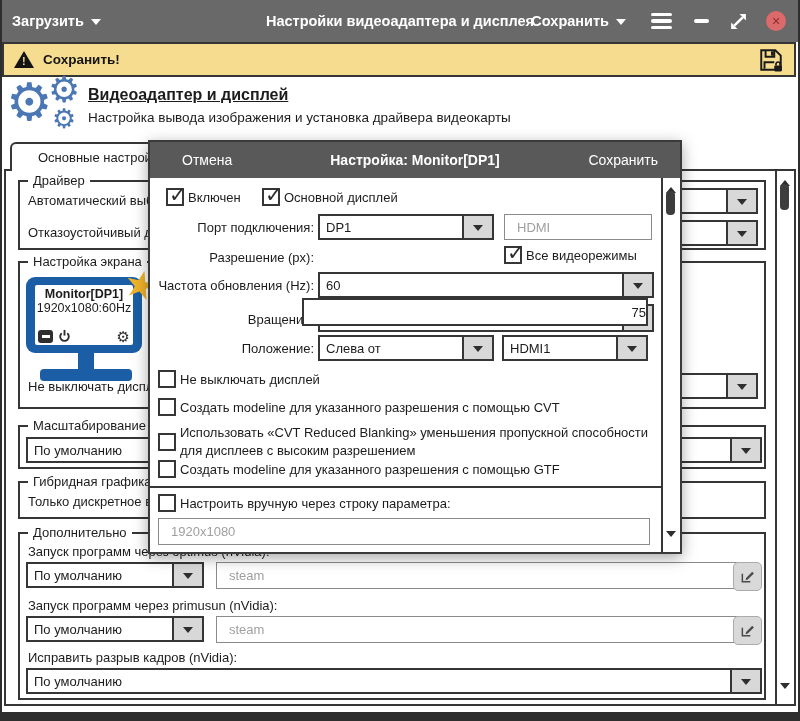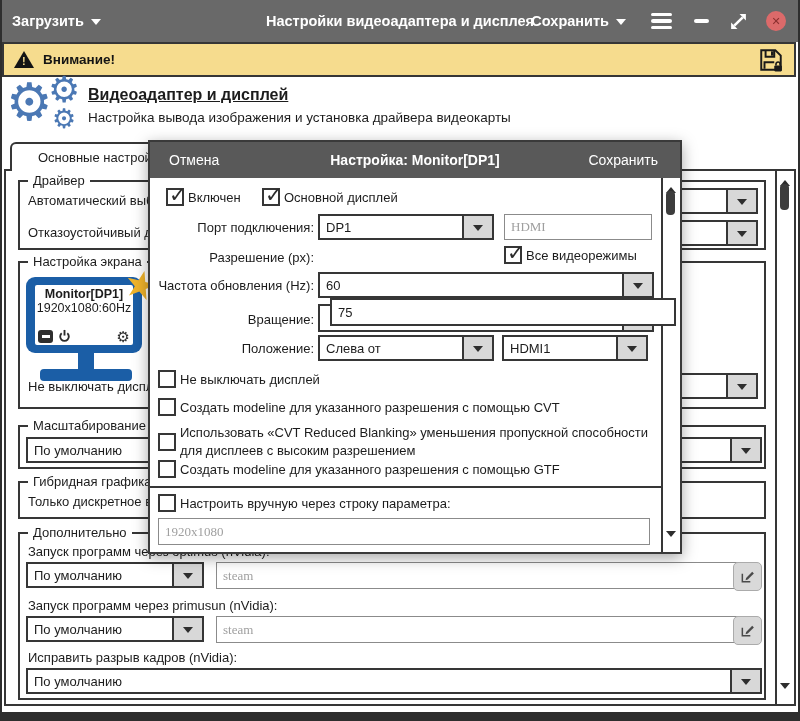--- a/index.html
+++ b/index.html
@@ -35,22 +35,22 @@
   .lg{position:absolute;top:-9px;left:8px;background:#fff;padding:0 5px;font-size:13px;white-space:nowrap;}
   .lbl{font-size:13px;white-space:nowrap;}
   
   .sel{position:absolute;height:26px;border:2px solid #363636;background:#fff;display:flex;box-sizing:border-box;}
   .sel .v{flex:1;font-size:13px;padding:4px 2px 7px 6px;white-space:nowrap;overflow:hidden;}
   .sel .ab{width:28px;border-left:2px solid #363636;background:#d8d8d8;display:flex;
            align-items:center;justify-content:center;flex:none;}
   .tri-d{width:0;height:0;border:5px solid transparent;border-top:6px solid #2e2e2e;margin-top:6px;}
   .tri-u{width:0;height:0;border:5px solid transparent;border-bottom:6px solid #2e2e2e;margin-bottom:6px;}
   
-  .inp{position:absolute;border:1px solid #8b8b8b;background:#fff;font-size:13px;padding:0 6px;
-       box-sizing:border-box;font-family:Liberation Serif, serif;color:#000000;outline:none;}
+  .inp{position:absolute;border:1px solid #8b8b8b;background:#fff;font-size:13px;padding:0 12px;
+       box-sizing:border-box;font-family:Liberation Sans, sans-serif;color:#000000;outline:none;}
   .inp::placeholder{color:#9f9f9f;}
   
   .cbrow{position:absolute;display:flex;gap:4px;align-items:center;font-size:13px;}
   .cb{width:18px;height:18px;border:2px solid #363636;background:#fff;box-sizing:border-box;
       position:relative;flex:none;}
   .cb.checked::after{content:"✓";position:absolute;left:1px;top:-7px;font-size:21px;font-weight:bold;color:#2b2b2b;}
   
   .sb{position:absolute;background:#fff;border-left:2px solid #363636;width:17px;}
   .sb .thumb{position:absolute;left:3px;width:9px;background:#3d3d3d;border-radius:4px;}
   
@@ -108,21 +108,21 @@
         </svg>
       </div>
       <div style="margin-left:18px;margin-right:14px;">
         <div class="close-circ">✕</div>
       </div>
     </div>
   </div>
 
   <div class="abs warnbar">
     <span class="warn-tri"></span>
-    <span>Внимание!</span>
+    <span>Сохранить!</span>
     <div style="margin-left:auto;display:flex;">
       <svg width="26" height="26" viewBox="0 0 24 24">
         <path d="M3 3 h13 l5 5 v13 h-18 z" fill="none" stroke="#1a1a1a" stroke-width="1.8"></path>
         <path d="M7 3.5 v5.5 h8 v-5.5" fill="none" stroke="#1a1a1a" stroke-width="1.8"></path>
         <rect x="12" y="4" width="2.4" height="4" fill="#1a1a1a"></rect>
         <path d="M6 20 v-6 h9" fill="none" stroke="#1a1a1a" stroke-width="1.8"></path>
         <rect x="15" y="17" width="7" height="5.5" rx="1" fill="#1a1a1a"></rect>
         <path d="M16.6 17 v-1.3 a1.9 1.9 0 0 1 3.8 0 v1.3" fill="none" stroke="#1a1a1a" stroke-width="1.5"></path>
       </svg>
     </div>
@@ -251,21 +251,21 @@
 
     <div class="sb" style="right:0;top:0;bottom:0;">
       <span class="tri-u abs" style="left:3px;top:4px;"></span>
       <div class="thumb" style="top:13px;height:26px;"></div>
       <span class="tri-d abs" style="left:3px;bottom:10px;"></span>
     </div>
   </div>
 
   <div class="abs modal">
     <div class="mhead">
-      <span style="margin-left:19px;cursor:pointer;">Отмена</span>
+      <span style="margin-left:32px;cursor:pointer;">Отмена</span>
       <span class="abs" style="left:0;right:0;text-align:center;font-weight:bold;pointer-events:none;">Настройка: Monitor[DP1]</span>
       <span style="margin-left:auto;margin-right:22px;cursor:pointer;z-index:1;">Сохранить</span>
     </div>
 
     <div class="cbrow" style="left:16px;top:46px;">
       <span class="cb checked"></span>
       <span>Включен</span>
     </div>
     <div class="cbrow" style="left:112px;top:46px;">
       <span class="cb checked"></span>
@@ -296,21 +296,21 @@
     </div>
 
     <span class="rlabel" style="left:4px;top:170px;width:160px;">Вращение:</span>
     <div class="sel" style="left:168px;top:162px;width:336px;height:28px;z-index:1;">
       <span class="v"></span>
       <span class="ab">
           <span class="tri-d"></span>
         </span>
     </div>
 
-    <div class="openlist" style="left:180px;top:156px;width:336px;height:24px;">
+    <div class="openlist" style="left:152px;top:156px;width:336px;height:24px;justify-content:flex-end;">
       <span>75</span>
     </div>
 
     <span class="rlabel" style="left:4px;top:199px;width:160px;">Положение:</span>
     <div class="sel" style="left:168px;top:193px;width:176px;">
       <span class="v">Слева от</span>
       <span class="ab">
           <span class="tri-d"></span>
         </span>
     </div>

